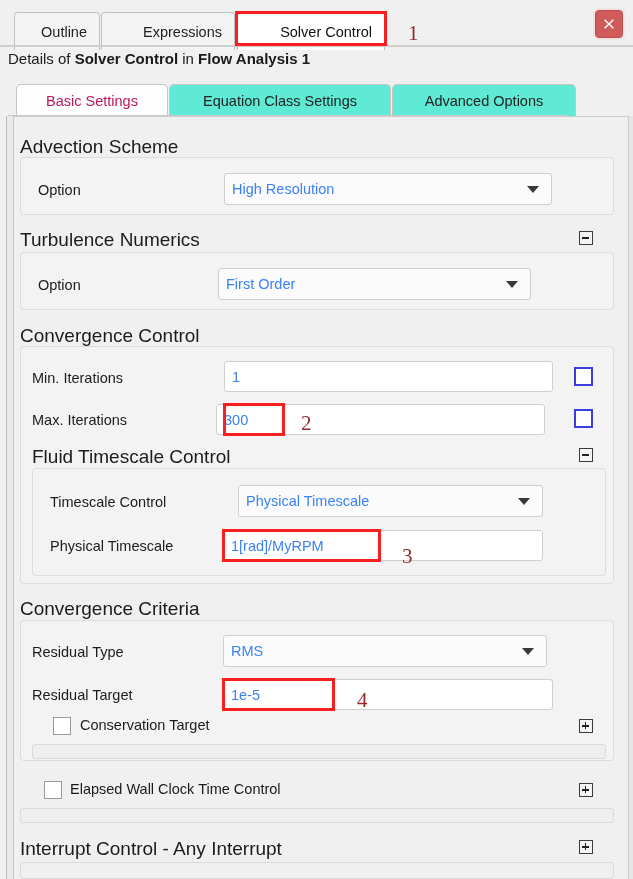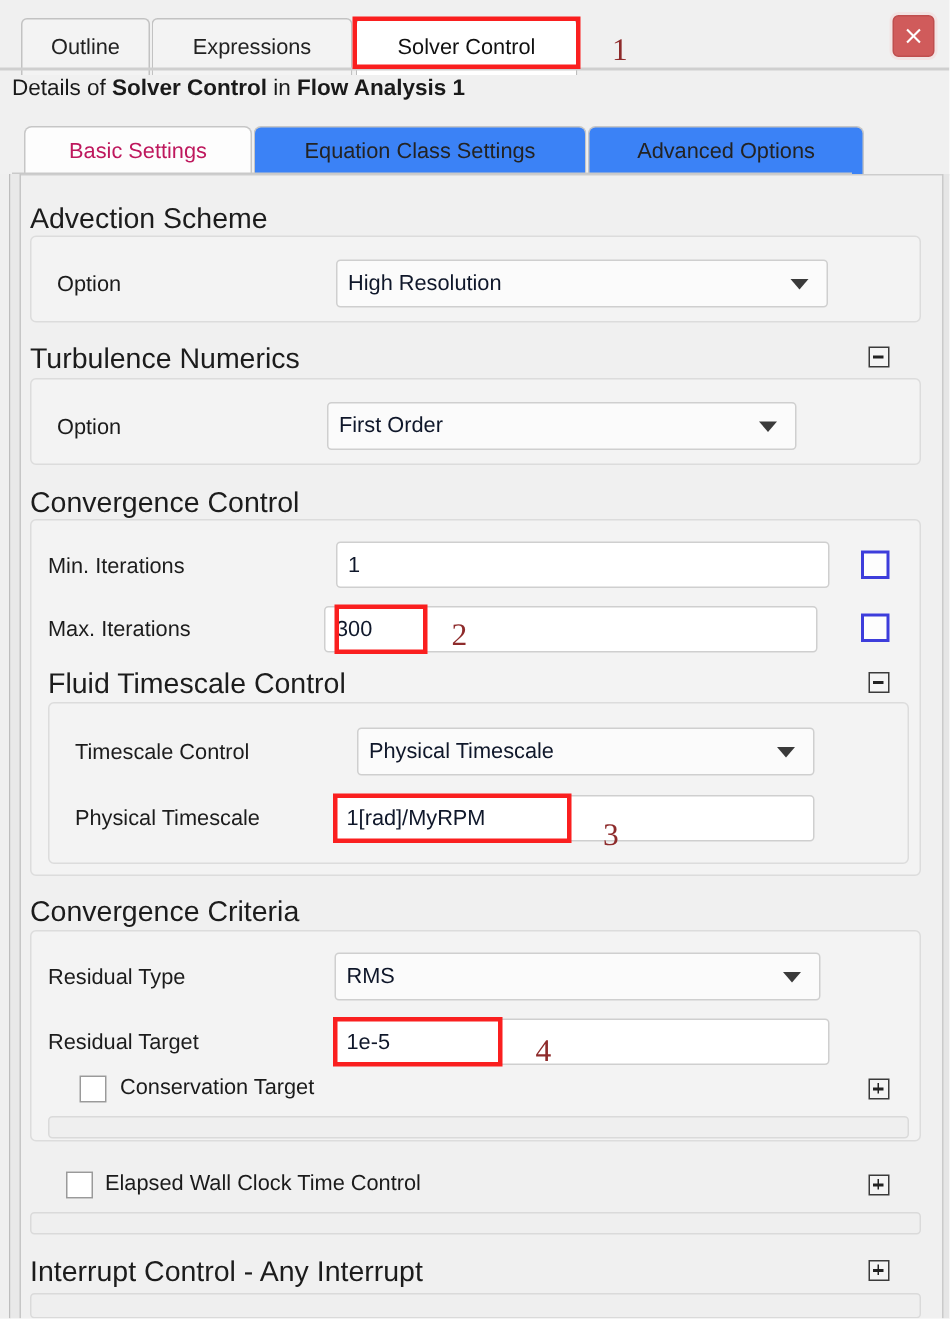--- a/index.html
+++ b/index.html
@@ -38,21 +38,21 @@
     position: absolute;
     top: 12px;
     height: 38px;
     box-sizing: border-box;
     background: #f3f3f3;
     border: 1px solid #c2c2c2;
     border-bottom: none;
     border-radius: 4px 4px 0 0;
     display: flex;
     align-items: center;
-    justify-content: center;
+    justify-content: flex-end;
     font-size: 14.5px;
     color: #222;
     padding: 0 12px;
     white-space: nowrap;
   }
   .tab-top.active {
     background: #ffffff;
     border-color: #bdbdbd;
     color: #111;
   }
@@ -94,21 +94,21 @@
     position: absolute;
     left: 8px; top: 115px;
     width: 560px; height: 1px;
     background: #c9c9c9;
   }
   .tab-in {
     position: absolute;
     top: 0;
     height: 32px;
     box-sizing: border-box;
-    background: #3b82f6;
+    background: #5eead4;
     border: 1px solid #c6c6c6;
     border-bottom: none;
     border-radius: 5px 5px 0 0;
     display: flex;
     align-items: center;
     justify-content: center;
     font-size: 14.5px;
     color: #232323;
     padding: 0 14px;
     white-space: nowrap;
@@ -174,21 +174,21 @@
   .field {
     position: absolute;
     box-sizing: border-box;
     background: #fbfbfb;
     border: 1px solid #cfcfcf;
     border-radius: 3px;
     display: flex;
     align-items: center;
     padding-left: 7px;
     font-size: 14.5px;
-    color: #0f172a;
+    color: #3b82f6;
     white-space: nowrap;
     overflow: hidden;
   }
   .field.text { background: #ffffff; }
   .combo-arrow {
     position: absolute;
     right: 12px; top: 50%;
     margin-top: -3px;
     width: 0; height: 0;
     border-left: 6px solid transparent;

